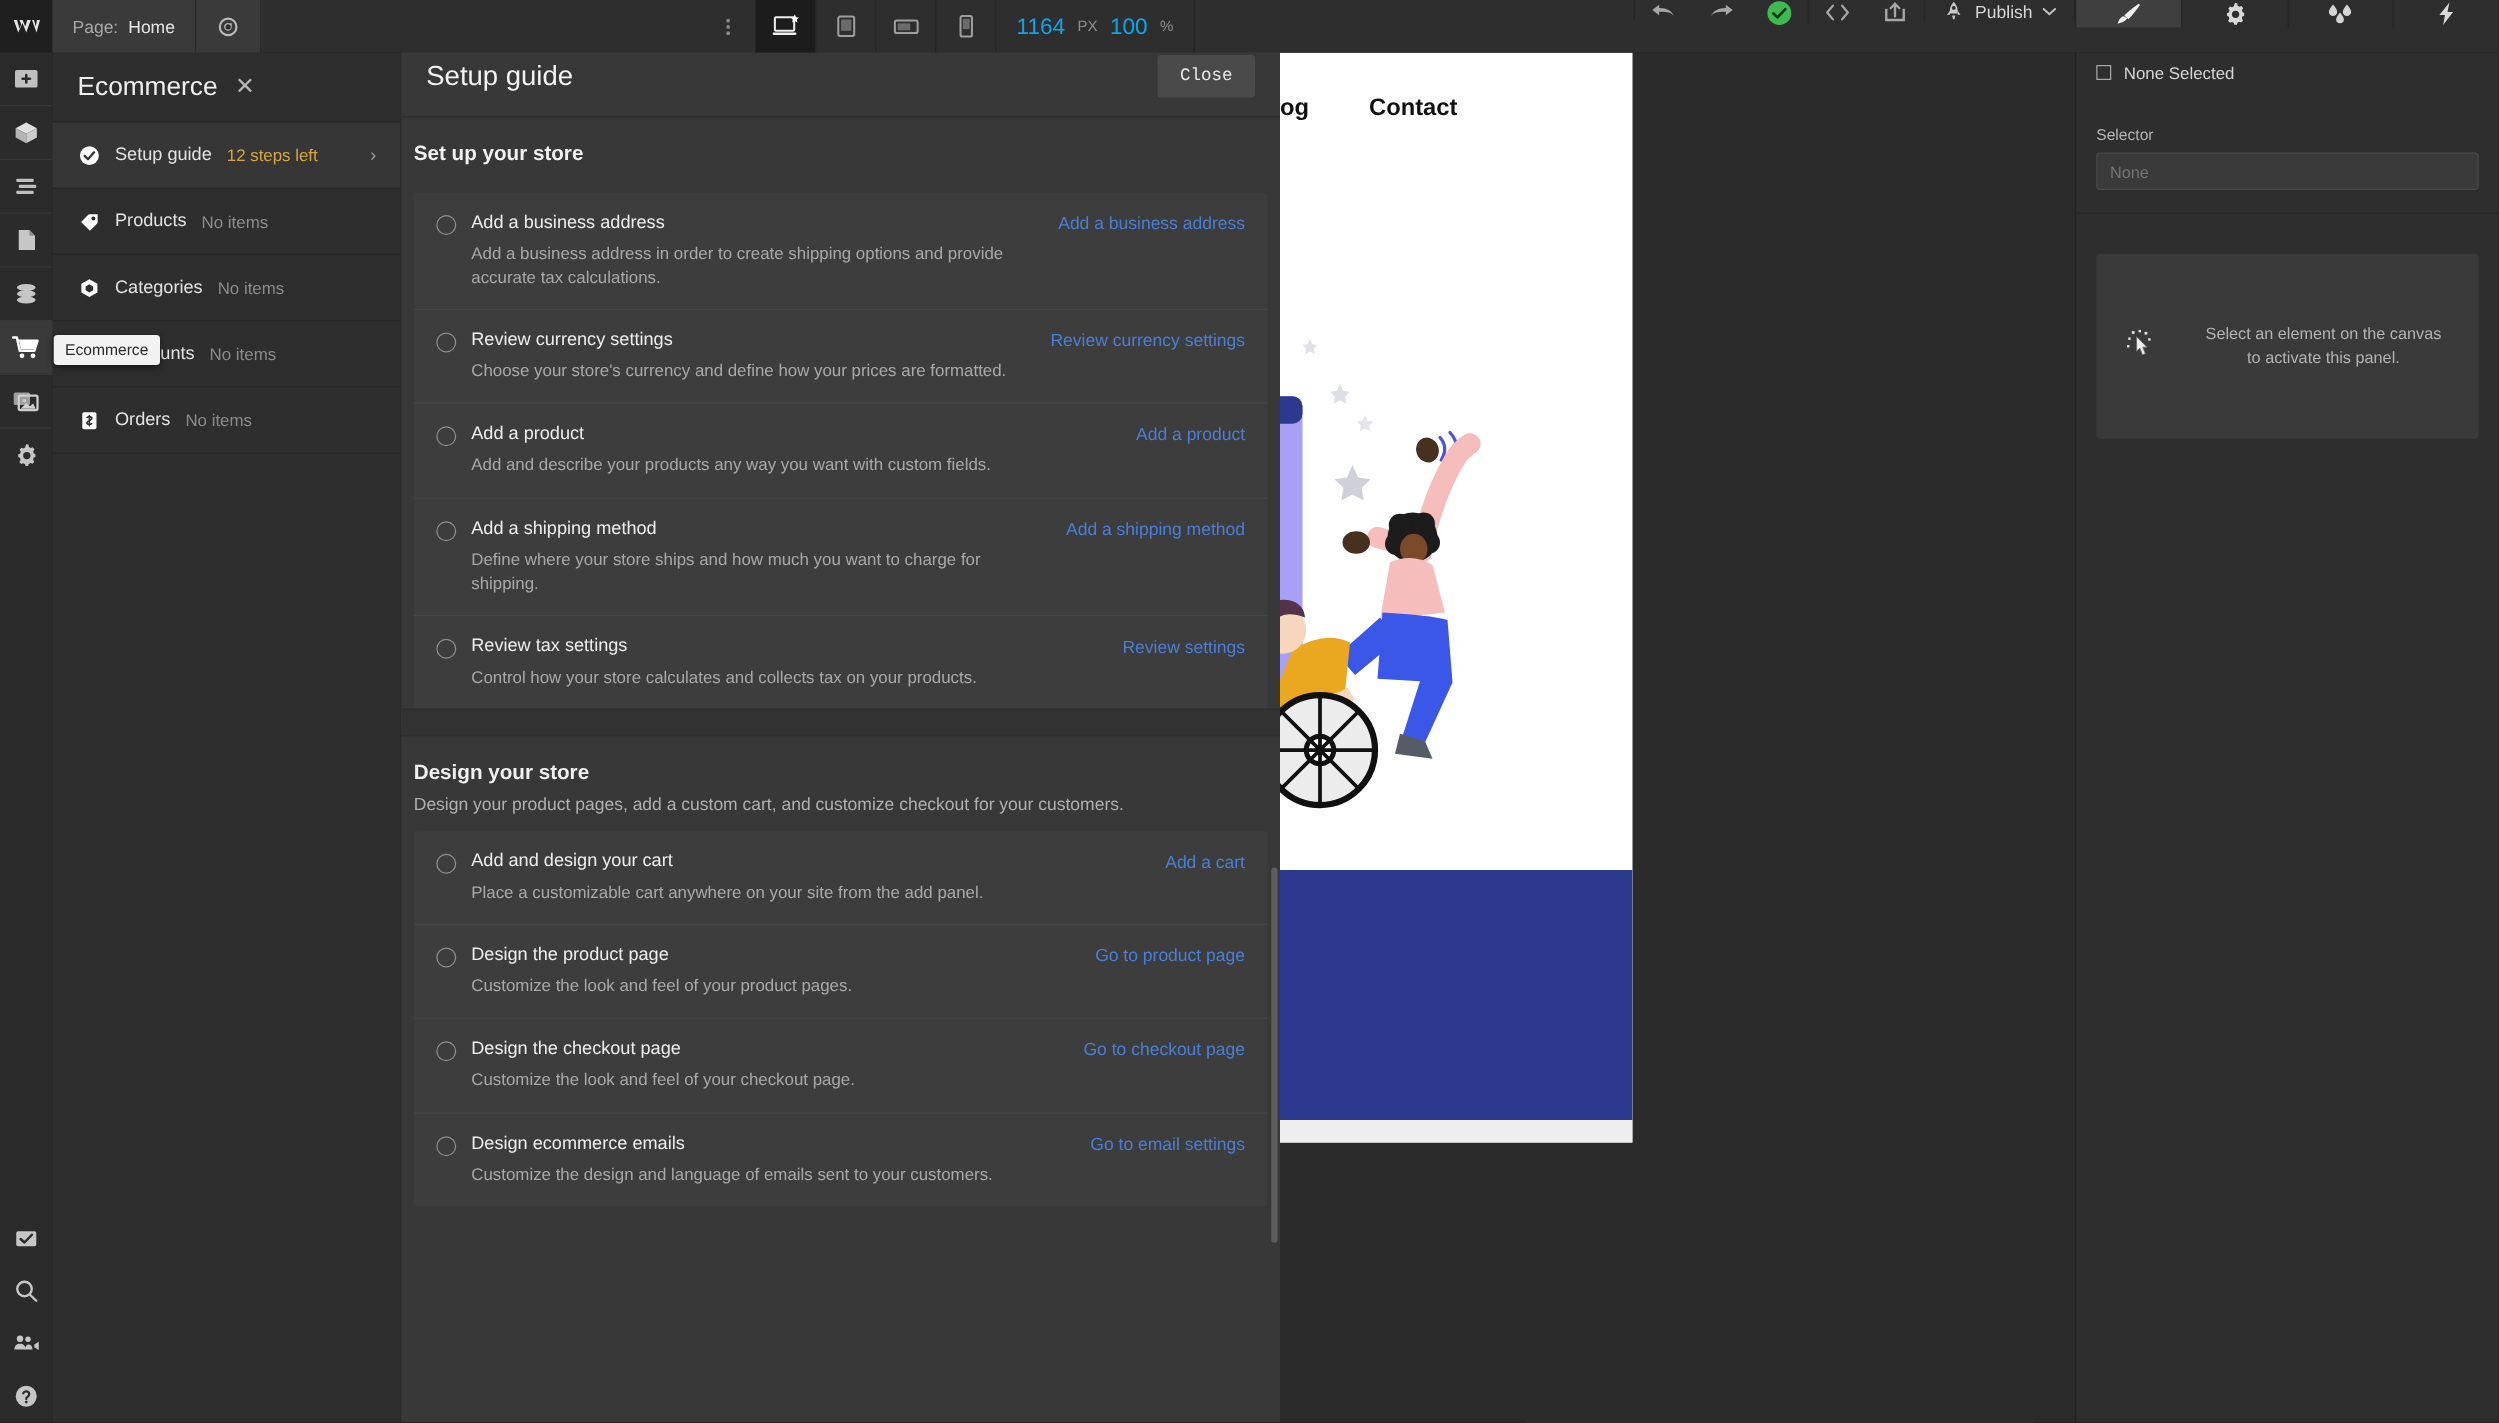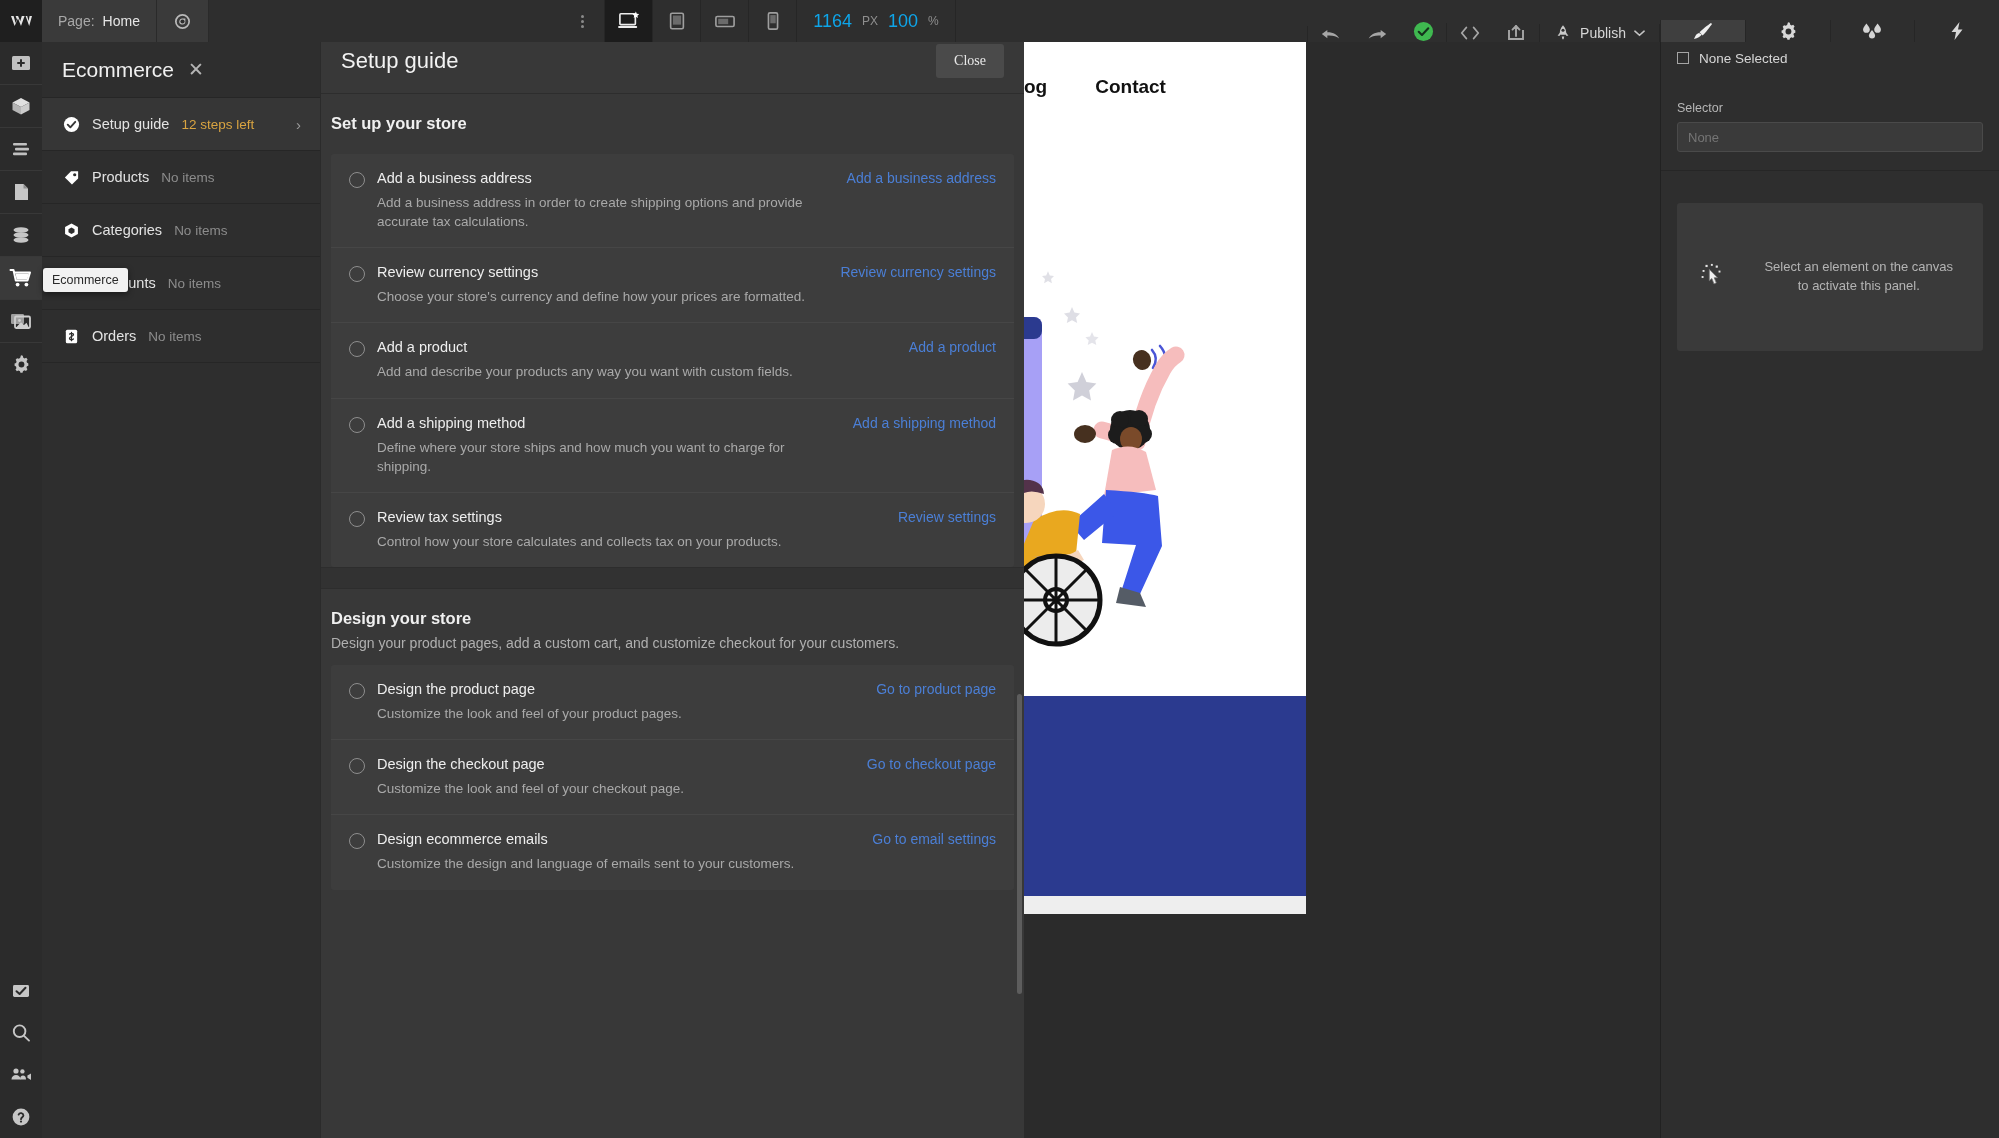--- a/index.html
+++ b/index.html
@@ -50,21 +50,21 @@
     cursor: pointer; border-left: 1px solid #262626;
   }
   .tb-bp.active { background: #1c1c1c; }
   .tb-zoom {
     display: flex; align-items: center; gap: 10px; padding: 0 16px;
     border-left: 1px solid #262626; border-right: 1px solid #262626;
     cursor: pointer;
   }
   .tb-zoom span { color: #0ea5e9; font-size: 18px; }
   .tb-zoom .unit { color: #8e8e8e; font-size: 12px; }
-  .tb-right { display: flex; align-items: flex-end; }
+  .tb-right { display: flex; align-items: flex-start; }
   .tb-icon {
     width: 46px; display: flex; align-items: center; justify-content: center;
     cursor: pointer;
   }
   .tb-group { display:flex; align-items:stretch; border-left:1px solid #262626; }
   .tb-publish {
     display: flex; align-items: center; gap: 8px; padding: 0 14px;
     cursor: pointer; border-left: 1px solid #262626; border-right:1px solid #262626;
   }
   .tb-publish span { color: #d6d6d6; font-size: 14px; }
@@ -130,21 +130,21 @@
   }
   .guide-head {
     height: 65px; flex: 0 0 65px;
     display: flex; align-items: center; padding: 0 20px 0 10px;
     border-bottom: 1px solid #2d2d2d; background: #383838;
   }
   .guide-title { color: #f2f2f2; font-size: 22px; font-weight: 400; }
   .guide-close {
     margin-left: auto; background: #4a4a4a; color: #e8e8e8;
     border: none; border-radius: 3px; font-size: 14px;
-    padding: 9px 18px; cursor: pointer; font-family: Liberation Serif, serif;
+    padding: 9px 18px; cursor: pointer; font-family: Liberation Mono, monospace;
   }
   .guide-body { flex: 1 1 auto; overflow: hidden; position: relative; }
   .guide-scroll { position: absolute; inset: 0; overflow: hidden; }
 
   .section { padding: 0; }
   .section-head { padding: 20px 20px 14px 10px; }
   .section-title { color: #f0f0f0; font-size: 16.5px; font-weight: bold; margin-bottom: 7px; }
   .section-desc { color: #b0b0b0; font-size: 14px; }
   .task-card {
     margin: 0 10px 0 10px; background: #3d3d3d; border-radius: 3px;
@@ -652,20 +652,28 @@
 
         <div class="section-gap"></div>
 
         <div class="section">
           <div class="section-head">
             <div class="section-title">Design your store</div>
             <div class="section-desc">Design your product pages, add a custom cart, and customize checkout for your customers.</div>
           </div>
           <div class="task-card">
 
+            <div class="task">
+              <span class="task-radio"></span>
+              <div class="task-main">
+                <div class="task-name">Add and design your cart</div>
+                <div class="task-desc">Place a customizable cart anywhere on your site from the add panel.</div>
+              </div>
+              <a class="task-link">Add a cart</a>
+            </div>
 
             <div class="task">
               <span class="task-radio"></span>
               <div class="task-main">
                 <div class="task-name">Design the product page</div>
                 <div class="task-desc">Customize the look and feel of your product pages.</div>
               </div>
               <a class="task-link">Go to product page</a>
             </div>
 

